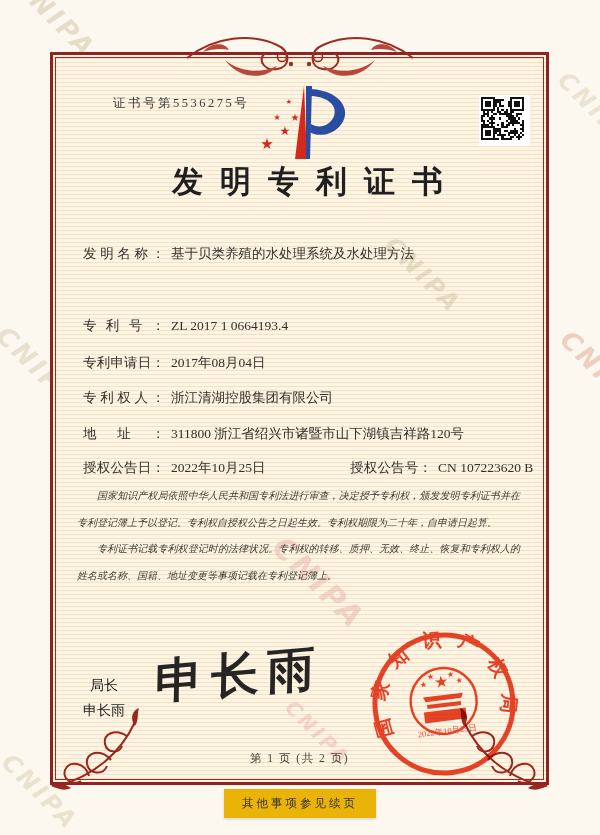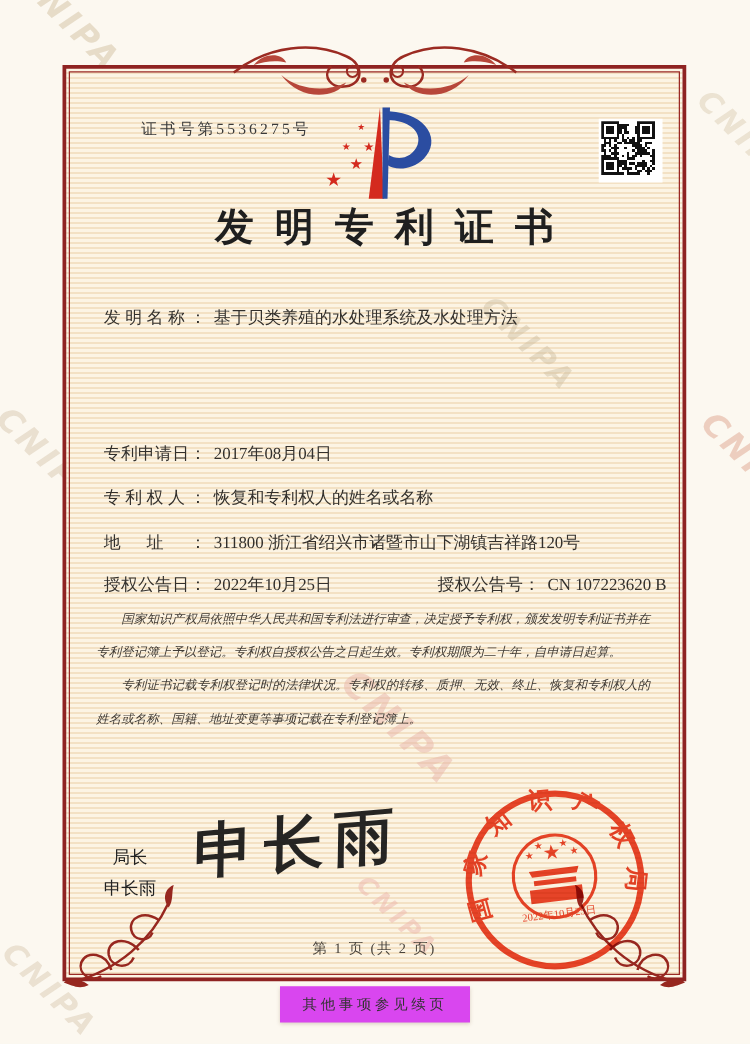--- a/index.html
+++ b/index.html
@@ -51,21 +51,21 @@
   .sig-name{position:absolute;left:102px;top:588px;font-size:48px;font-weight:bold;color:#141414;
             transform:rotate(-5deg) skewX(-6deg);letter-spacing:8px;opacity:.92;}
 
   .seal{position:absolute;left:316px;top:574px;width:150px;height:150px;
         mix-blend-mode:multiply;opacity:.93;transform:rotate(-7deg);}
 
   .pagenum{position:absolute;left:0;right:0;top:696px;text-align:center;
            font-size:11.5px;color:#4a443c;letter-spacing:1.5px;}
 
   .footnote{position:absolute;left:50%;top:789px;transform:translateX(-50%);
-            background:#d946ef;padding:7px 18px;font-size:11.5px;color:#333;
+            background:#eab308;padding:7px 18px;font-size:11.5px;color:#333;
             letter-spacing:3px;white-space:nowrap;box-shadow:0 1px 3px rgba(120,90,60,.25);}
 </style>
 </head>
 <body>
 
 <div class="page">
 
   <span class="wm wm-a">CNIPA</span>
   <span class="wm wm-b">CNIPA</span>
   <span class="wm wm-c">CNIPA</span>
@@ -377,25 +377,28 @@
           <rect x="14" y="20" width="1" height="1" fill="#111"></rect>
           <rect x="18" y="20" width="1" height="1" fill="#111"></rect>
         </svg>
     </div>
 
     <div class="title">发明专利证书</div>
 
     <div class="fieldrow r0">
       <span class="lbl">发明名称：</span><span class="val">基于贝类养殖的水处理系统及水处理方法</span>
     </div>
+    <div class="fieldrow r2">
+      <span class="lbl">专利号：</span><span class="val">ZL 2017 1 0664193.4</span>
+    </div>
     <div class="fieldrow r3">
       <span class="lbl">专利申请日：</span><span class="val">2017年08月04日</span>
     </div>
     <div class="fieldrow r4">
-      <span class="lbl">专利权人：</span><span class="val">恢复和专利权人的姓名或名称</span>
+      <span class="lbl">专利权人：</span><span class="val">浙江清湖控股集团有限公司</span>
     </div>
     <div class="fieldrow r5">
       <span class="lbl">地址：</span><span class="val">311800 浙江省绍兴市诸暨市山下湖镇吉祥路120号</span>
     </div>
     <div class="fieldrow r6">
       <span class="lbl">授权公告日：</span><span class="val val-w">2022年10月25日</span><span class="lbl">授权公告号：</span><span class="val">CN 107223620 B</span>
     </div>
 
     <div class="paras">
       <p>国家知识产权局依照中华人民共和国专利法进行审查，决定授予专利权，颁发发明专利证书并在专利登记簿上予以登记。专利权自授权公告之日起生效。专利权期限为二十年，自申请日起算。</p>

